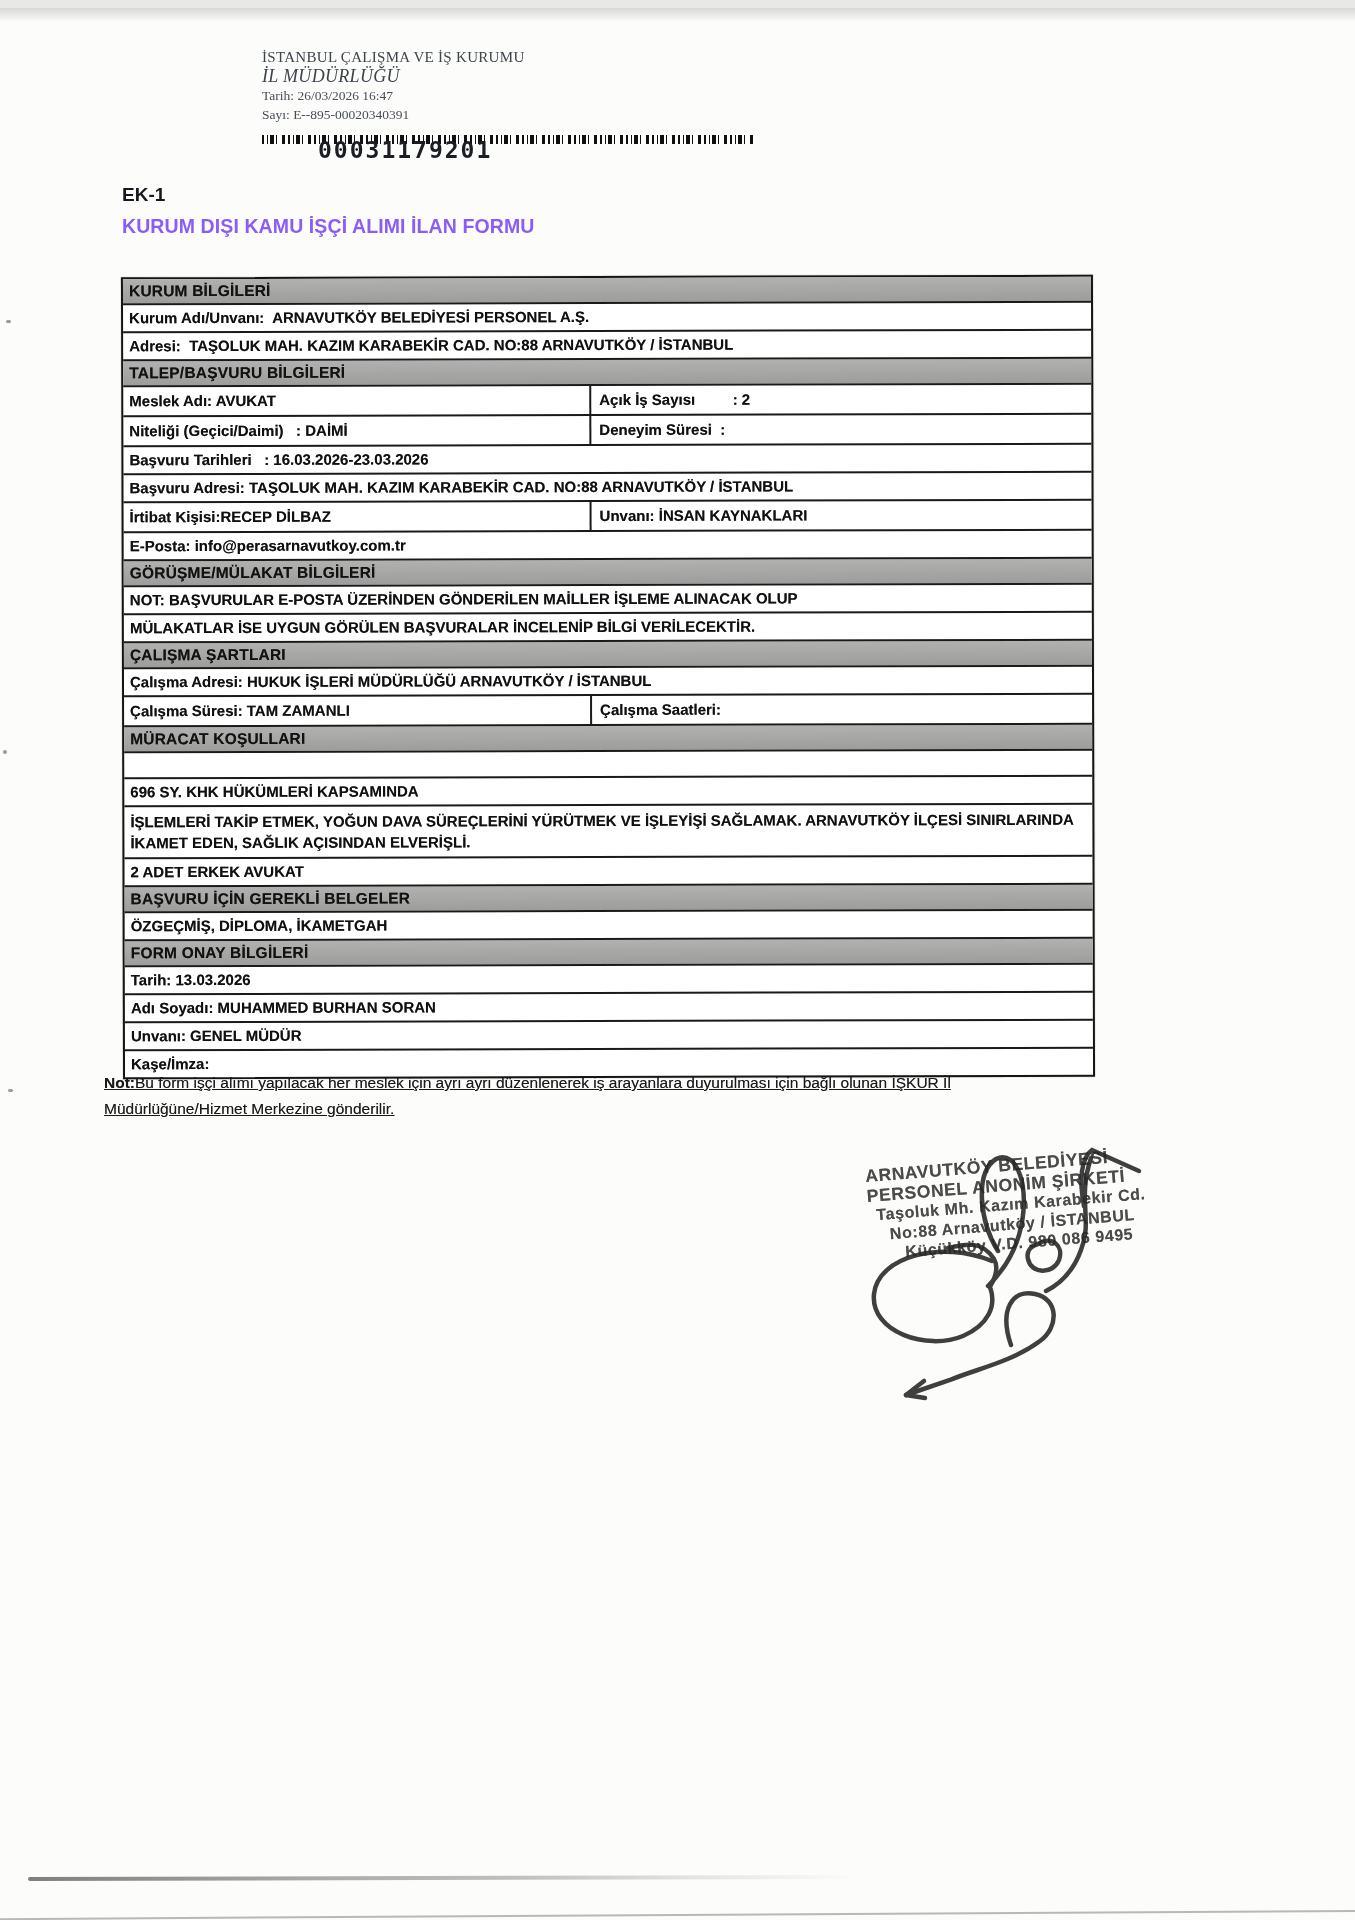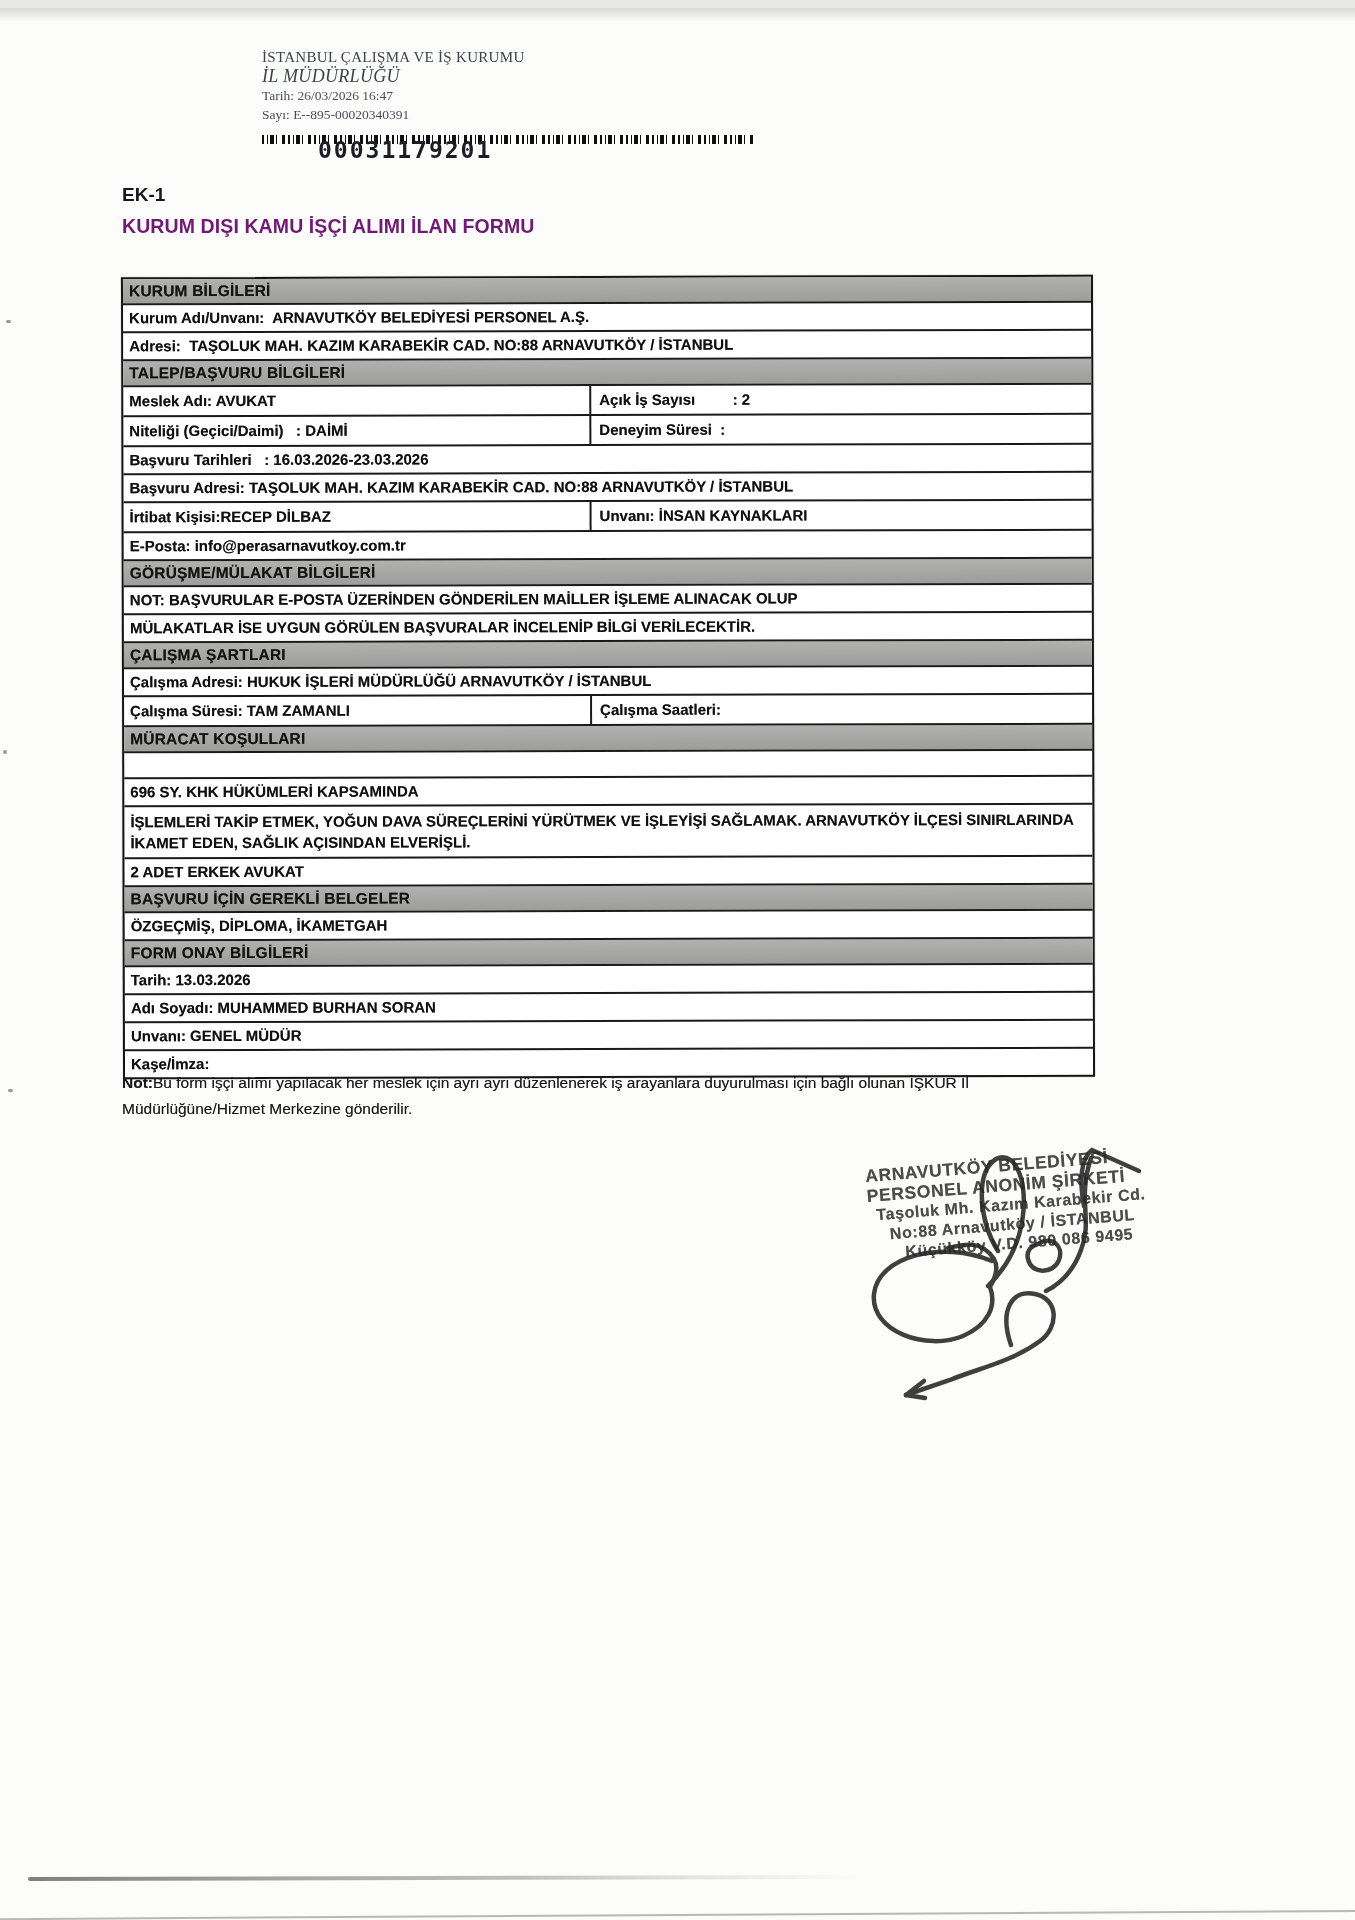--- a/index.html
+++ b/index.html
@@ -34,44 +34,44 @@
       #101010 14px 15px, transparent 15px 20px,
       #101010 20px 23px, transparent 23px 26px);}
   .barcode-number{position:absolute;left:318px;top:131px;height:24px;overflow:hidden;
     font-family:"DejaVu Sans Mono",monospace;font-size:23px;font-weight:700;
     letter-spacing:2px;color:#1b1e24;line-height:30px;}
   .barcode-number span{position:relative;top:-4px;}
 
   
   .titles{position:absolute;left:122px;top:176px;width:780px;text-align:left;}
   .ek{font-size:19px;font-weight:700;color:#15181c;}
-  .form-title{font-size:19.5px;font-weight:700;color:#701a75;margin-top:9px;letter-spacing:.1px;}
+  .form-title{font-size:19.5px;font-weight:700;color:#8b5cf6;margin-top:9px;letter-spacing:.1px;}
 
   
   .form-table{position:absolute;left:122px;top:268px;width:968px;
     border:2.5px solid #151515;background:#fff;transform:rotate(-0.15deg);
     box-shadow:0 0 1px rgba(0,0,0,.6);}
   .row{border-top:2px solid #1a1a1a;white-space:pre-wrap;
     font-size:15px;font-weight:700;line-height:18px;color:#101010;
     text-shadow:0 0 .5px rgba(10,10,10,.55);}
   .form-table .row:first-child{border-top:none;}
   .row.section{background:linear-gradient(180deg,#b1b1b0,#9d9d9c);
     padding:3px 6px 3px 6px;font-size:15.5px;color:#121212;letter-spacing:.2px;}
   .row.single{padding:4px 6px;}
   .row.para{padding:4px 6px;line-height:21px;}
   .row.empty{min-height:24px;}
   .row.double{display:flex;padding:0;}
   .row.double .cell-l{width:468px;flex:0 0 468px;padding:5px 6px;
     border-right:2px solid #1a1a1a;box-sizing:border-box;}
   .row.double .cell-r{flex:1;padding:5px 8px;}
 
   
-  .note{position:absolute;left:122px;top:1062px;width:900px;
+  .note{position:absolute;left:104px;top:1062px;width:900px;
     font-size:15.5px;line-height:26px;color:#191919;font-weight:400;
-    text-shadow:0 0 .4px rgba(20,20,20,.5);}
+    text-shadow:0 0 .4px rgba(20,20,20,.5);text-decoration:underline;}
   .note b{font-weight:700;}
 
   
   .stamp{position:absolute;left:868px;top:1148px;transform:rotate(-4.5deg);
     color:#3c3c3c;font-weight:700;font-size:17.5px;line-height:19.5px;
     letter-spacing:.6px;text-shadow:0 0 .6px rgba(60,60,60,.6);white-space:nowrap;}
   .stamp-line{opacity:.92;}
   .stamp-line:nth-child(3){margin-left:8px;font-size:16px;}
   .stamp-line:nth-child(4){margin-left:20px;font-size:16px;}
   .stamp-line:nth-child(5){margin-left:34px;font-size:16px;}

